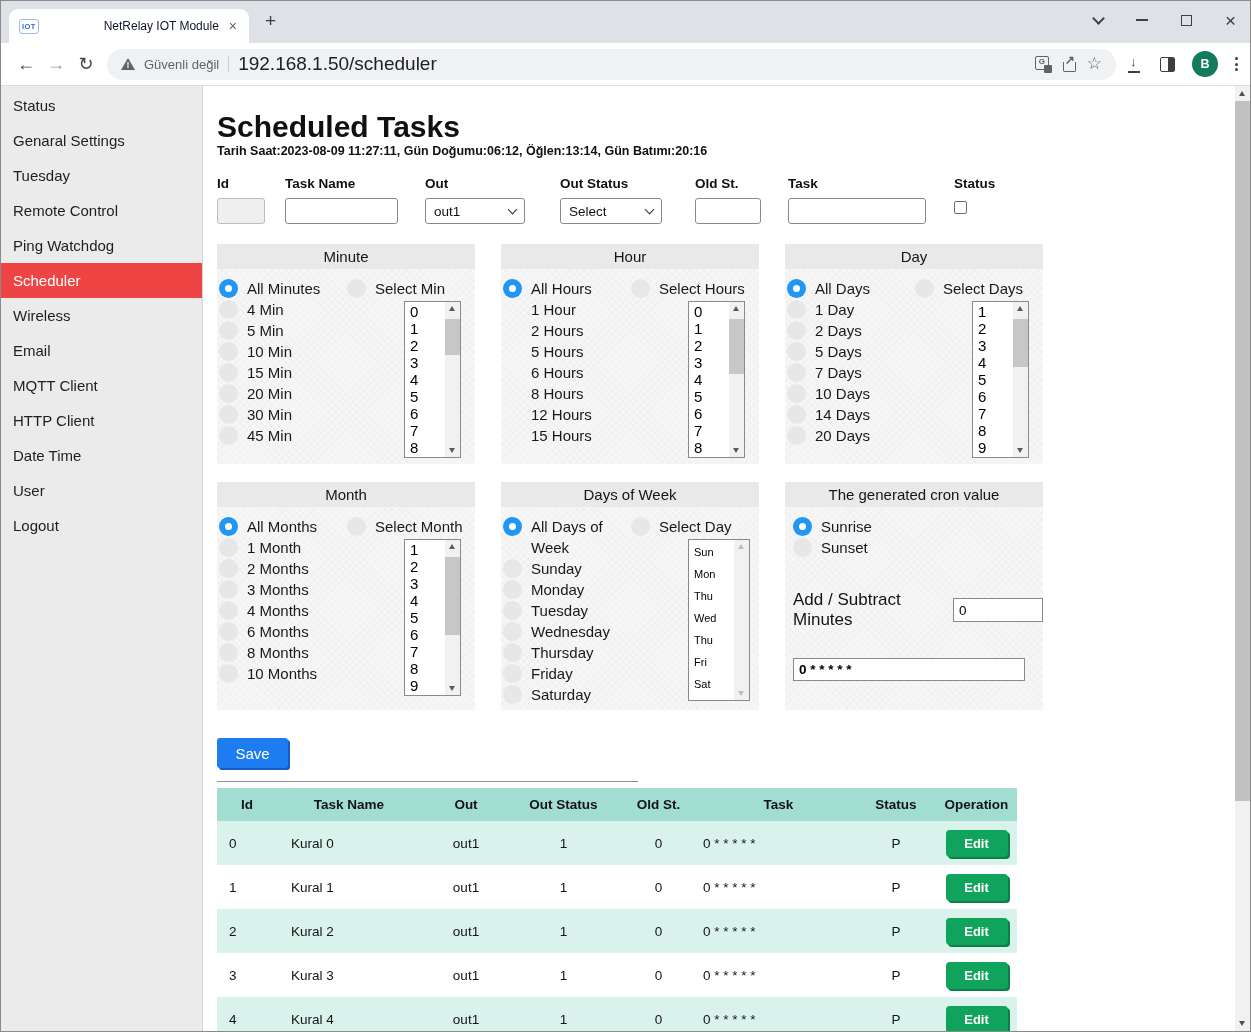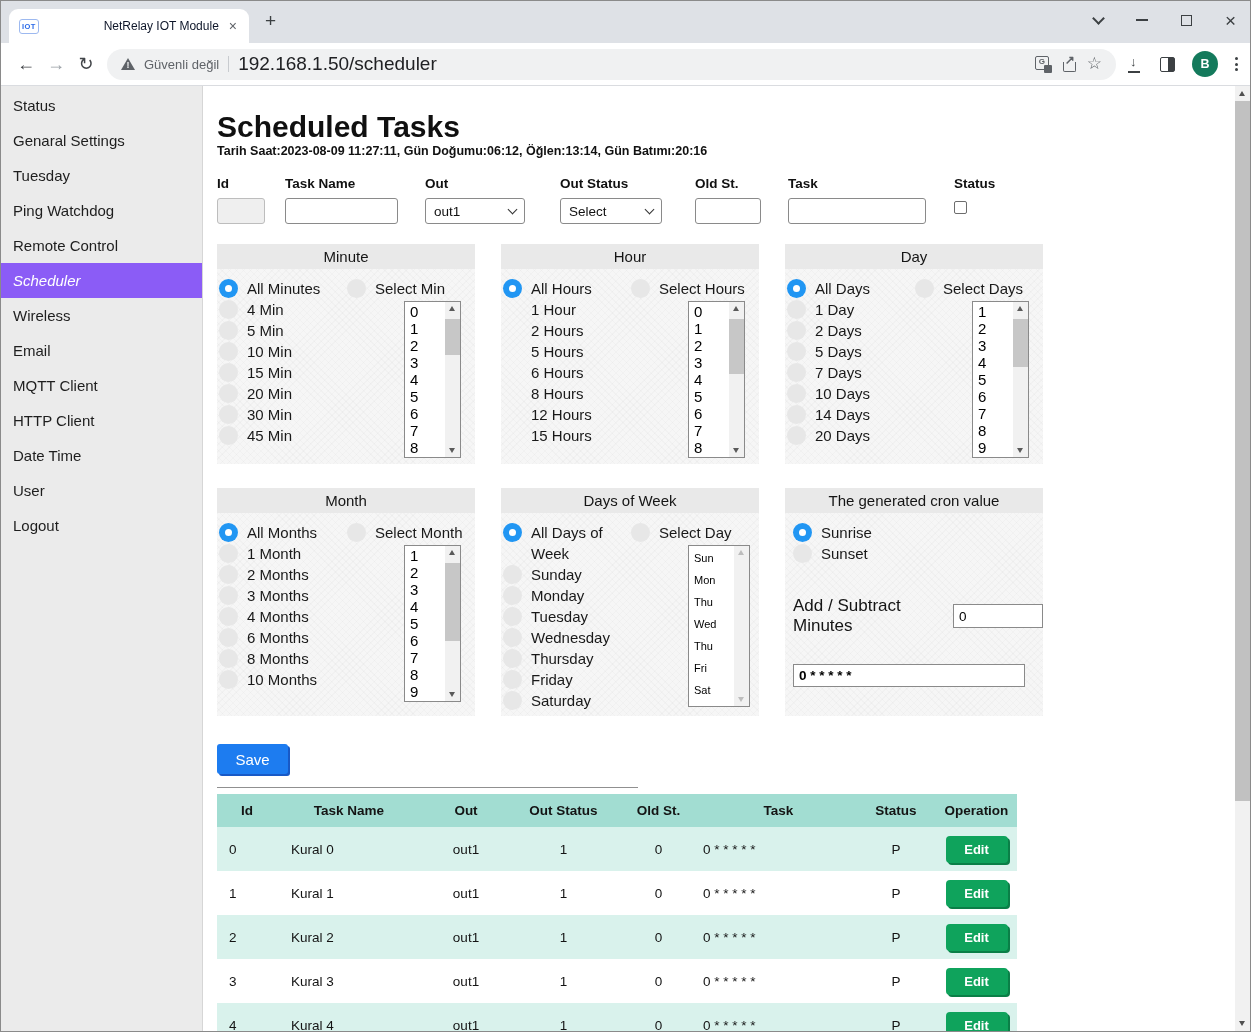--- a/index.html
+++ b/index.html
@@ -51,21 +51,21 @@
   .icon-panel::after { content: ""; position: absolute; top: 0; right: 0; bottom: 0; width: 6px; background: #3c4043; }
   .avatar { width: 26px; height: 26px; border-radius: 50%; background: #147a5c; color: #fff; font-size: 12.5px; font-weight: bold;
             display: flex; align-items: center; justify-content: center; }
   .icon-kebab { display: flex; flex-direction: column; align-items: center; }
   .icon-kebab i { width: 3px; height: 3px; border-radius: 50%; background: #3c4043; margin: 1.3px 0; }
 
   
   .app { display: flex; height: 945px; }
   .sidebar { width: 202px; background: #ebebeb; border-right: 1px solid #d6d6d6; padding-top: 2px; flex: none; }
   .side-item { height: 35px; line-height: 35px; padding: 0 12px; font-size: 15px; color: #1e1e1e; cursor: default; }
-  .side-item.active { background: #8b5cf6; color: #fff; font-style: italic; }
+  .side-item.active { background: #ef4444; color: #fff; }
 
   .main { flex: 1; background: #fff; padding-left: 14px; overflow: hidden; }
   .bscroll { width: 15px; background: #f1f1f1; position: relative; flex: none; }
   .bs-arrow { position: absolute; left: 0; width: 15px; height: 15px; }
   .bs-arrow.up { top: 0; } .bs-arrow.down { bottom: 0; }
   .bs-arrow::after { content: ""; position: absolute; left: 4px; border-left: 3.5px solid transparent; border-right: 3.5px solid transparent; }
   .bs-arrow.up::after { top: 5px; border-bottom: 5px solid #505050; }
   .bs-arrow.down::after { top: 5px; border-top: 5px solid #505050; }
   .bs-thumb { position: absolute; left: 0; top: 15px; width: 15px; height: 700px; background: #c1c1c1; }
 
@@ -81,21 +81,21 @@
   .tinput.disabled { background: #efefef; border-color: #bdbdbd; }
   .select { height: 26px; border: 1px solid #8a8a8a; border-radius: 3px; background: #fff; display: flex;
             align-items: center; padding: 0 8px; font-size: 13.5px; color: #111; }
   .select .sel-text { flex: 1; }
   .chev { width: 7px; height: 7px; border-right: 1.8px solid #333; border-bottom: 1.8px solid #333; transform: rotate(45deg); margin-top: -3px; }
   .checkbox { width: 13px; height: 13px; border: 1px solid #6d6d6d; border-radius: 2px; background: #fff; margin-top: 3px; }
 
   
   .panel-grid { width: 790px; display: grid; grid-template-columns: repeat(3, 258px); column-gap: 26px; }
   .panel-grid.row1 { margin-top: 20px; }
-  .panel-grid.row2 { margin-top: 24px; }
+  .panel-grid.row2 { margin-top: 18px; }
   .panel-header { height: 25px; line-height: 25px; text-align: center; background: #e9e9e9; font-size: 15px; color: #151515; }
   .panel-body { height: 195px; position: relative; display: flex; padding: 9px 0 0 2px;
                 background-color: #f6f6f6;
                 background-image: repeating-linear-gradient(45deg, rgba(0,0,0,0.02) 0 1px, transparent 1px 5px),
                                   repeating-linear-gradient(-45deg, rgba(0,0,0,0.02) 0 1px, transparent 1px 5px); justify-content: flex-end; }
   .panel-grid.row2 .panel-body { height: 203px; }
   .col-left { width: 128px; flex: none; }
   .col-right { flex: 1; }
   .opt-row { display: flex; align-items: flex-start; min-height: 21px; }
   .radio { width: 19px; height: 19px; border-radius: 50%; background: #e7e7e7; margin: 1px 9px 0 0; position: relative; flex: none; }
@@ -191,22 +191,22 @@
         </span>
     </div>
   </div>
 
   <div class="app">
 
     <div class="sidebar">
       <div class="side-item">Status</div>
       <div class="side-item">Genaral Settings</div>
       <div class="side-item">Tuesday</div>
+      <div class="side-item">Remote Control</div>
       <div class="side-item">Ping Watchdog</div>
-      <div class="side-item">Remote Control</div>
       <div class="side-item active">Scheduler</div>
       <div class="side-item">Wireless</div>
       <div class="side-item">Email</div>
       <div class="side-item">MQTT Client</div>
       <div class="side-item">HTTP Client</div>
       <div class="side-item">Date Time</div>
       <div class="side-item">User</div>
       <div class="side-item">Logout</div>
     </div>
 

